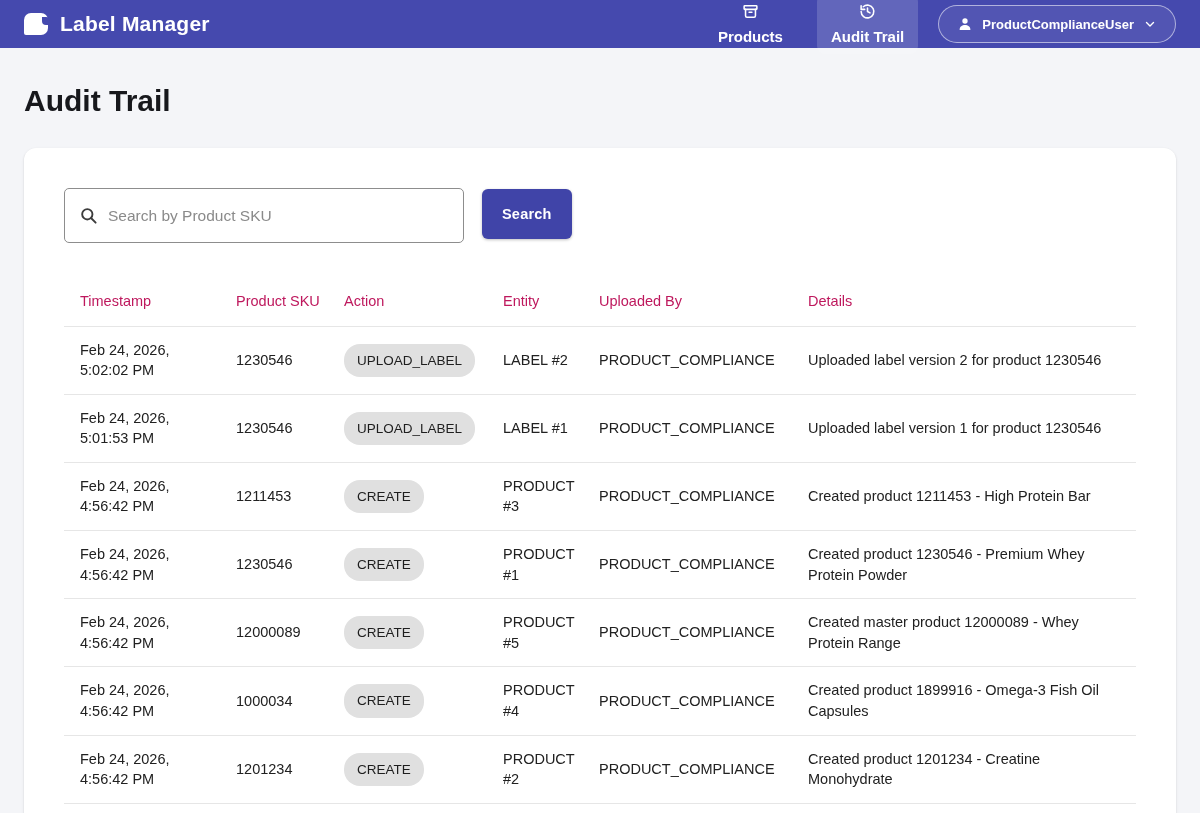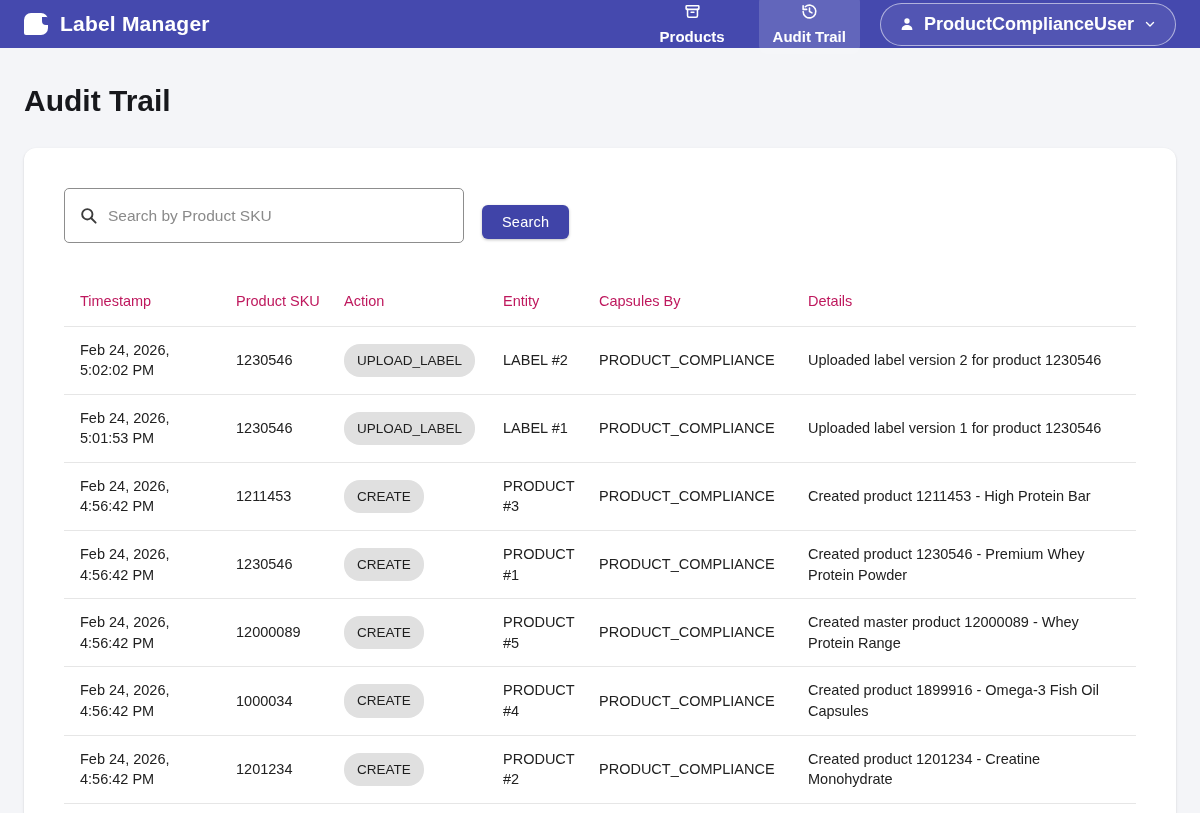--- a/index.html
+++ b/index.html
@@ -67,21 +67,21 @@
     background: rgba(255,255,255,0.16);
   }
   .user-menu {
     display: flex;
     align-items: center;
     gap: 9px;
     border: 1px solid rgba(255,255,255,0.55);
     background: rgba(255,255,255,0.07);
     border-radius: 22px;
     padding: 10px 18px;
-    font-size: 18px;
+    font-size: 13px;
     font-weight: bold;
     cursor: pointer;
     color: #fff;
   }
   .icon { display: inline-flex; align-items: center; justify-content: center; }
   .icon svg { display: block; }
 
   
   .page-title {
     font-size: 30px;
@@ -124,23 +124,23 @@
     flex: 1;
     background: transparent;
   }
   .search-field input::placeholder { color: #8a8a8a; }
   .search-btn {
     background: #4044a8;
     color: #ffffff;
     border: none;
     border-radius: 6px;
     font-size: 14.5px;
-    font-weight: normal;
+    font-weight: bold;
     font-family: "Liberation Sans", sans-serif;
-    padding: 9px 20px;
+    padding: 17px 20px;
     margin-bottom: 4px;
     cursor: pointer;
     box-shadow: 0 1px 3px rgba(0,0,0,0.25);
     letter-spacing: 0.2px;
   }
 
   
   table {
     width: 100%;
     border-collapse: collapse;
@@ -249,21 +249,21 @@
       <col class="col-entity">
         <col class="col-by">
         <col class="col-details">
     </colgroup>
     <thead>
       <tr>
         <th>Timestamp</th>
         <th>Product SKU</th>
         <th>Action</th>
         <th>Entity</th>
-        <th>Capsules By</th>
+        <th>Uploaded By</th>
         <th>Details</th>
       </tr>
     </thead>
     <tbody>
       <tr>
         <td>Feb 24, 2026, 5:02:02 PM</td>
         <td>1230546</td>
         <td><span class="pill">UPLOAD_LABEL</span></td>
         <td>LABEL #2</td>
         <td>PRODUCT_COMPLIANCE</td>

